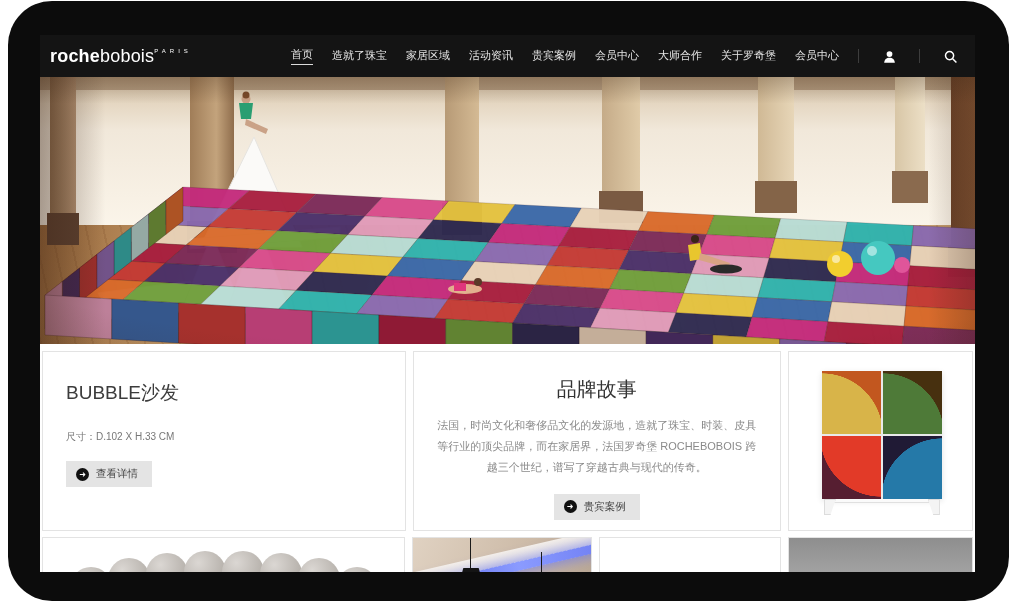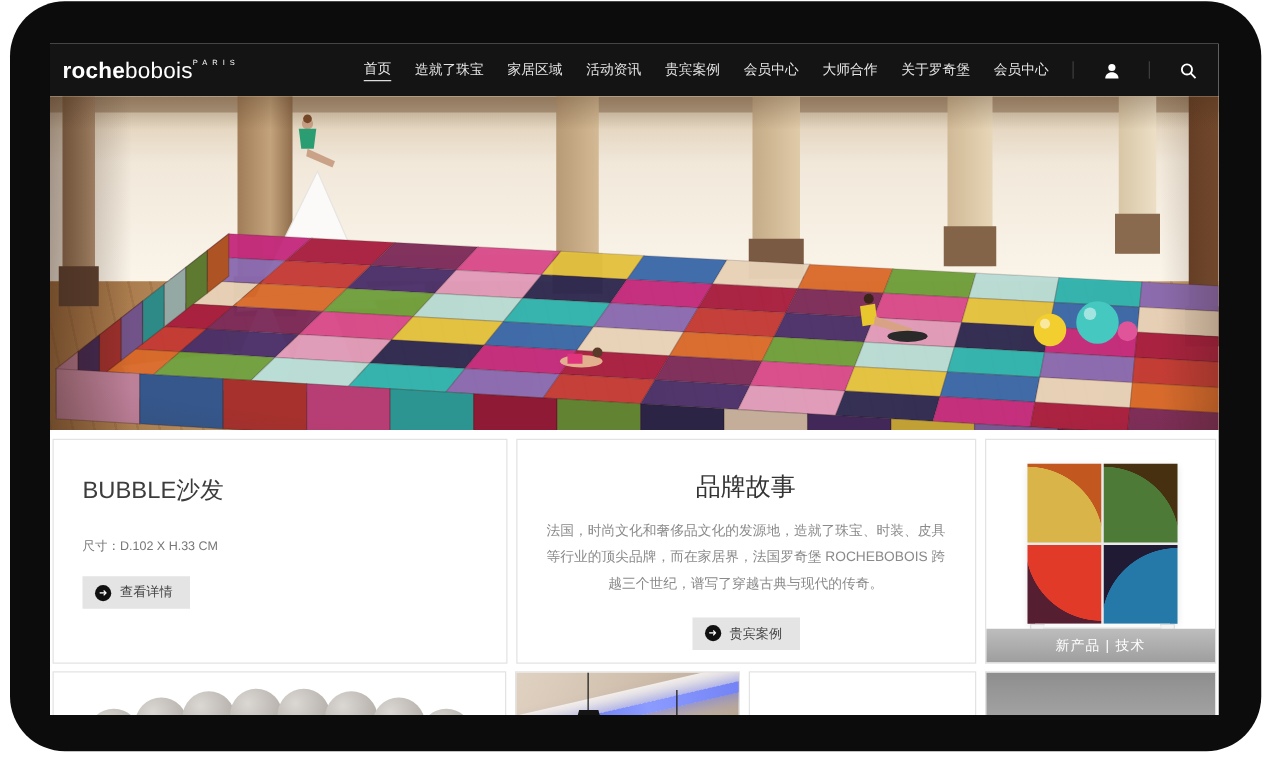--- a/index.html
+++ b/index.html
@@ -323,21 +323,20 @@
           <div style="background: radial-gradient(circle at 0% 100%, rgb(216, 180, 73) 0px, rgb(216, 180, 73) 70%, rgb(194, 87, 31) 70.5%);"></div>
           <div style="background: radial-gradient(circle at 0% 100%, rgb(78, 122, 56) 0px, rgb(78, 122, 56) 70%, rgb(71, 48, 15) 70.5%);"></div>
           <div style="background: radial-gradient(circle at 100% 0%, rgb(226, 58, 40) 0px, rgb(226, 58, 40) 70%, rgb(86, 30, 49) 70.5%);"></div>
           <div style="background: radial-gradient(circle at 100% 100%, rgb(37, 121, 168) 0px, rgb(37, 121, 168) 70%, rgb(32, 26, 53) 70.5%);"></div>
         </div>
         <div class="cab-legs">
           <div class="cab-apron"></div>
           <div class="cab-leg l"></div>
           <div class="cab-leg r"></div>
         </div>
-        <div class="new-caption">新产品 | 技术</div>
       </div>
     </div>
 
     <div class="row row2">
 
       <div class="card card-sofa">
         <div class="bubbles">
             <div class="bub" style="left: 0px; top: 16px;"></div>
             <div class="bub" style="left: 38px; top: 7px;"></div>
             <div class="bub" style="left: 76px; top: 2px;"></div>

